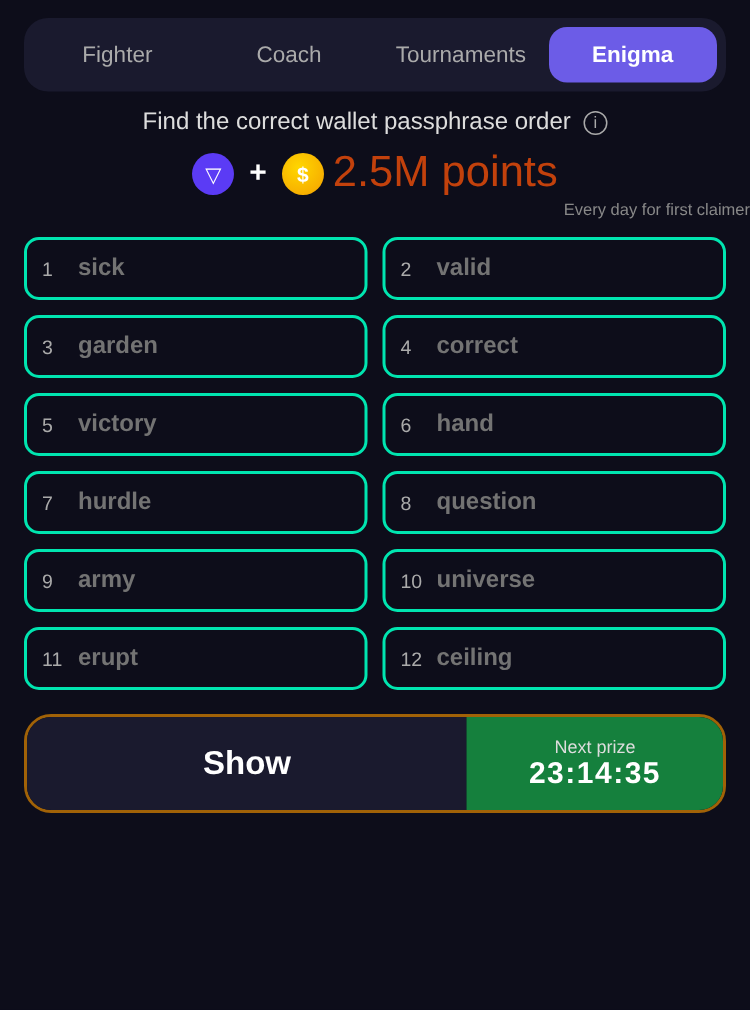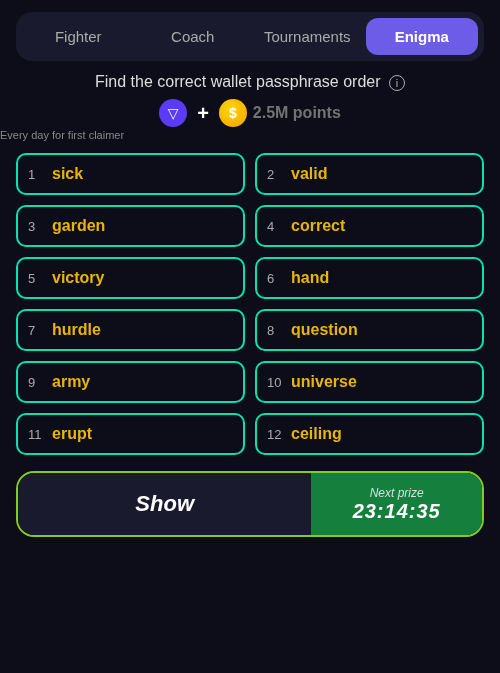--- a/index.html
+++ b/index.html
@@ -106,26 +106,26 @@
       background: radial-gradient(circle at 40% 35%, #ffd700, #f4a000);
       border-radius: 50%;
       display: flex;
       align-items: center;
       justify-content: center;
       font-size: 14px;
       color: #fff;
       font-weight: 700;
     }
     .points-amount {
-      font-size: 16px;
-      font-weight: 700;
-      color: #737373;
+      font-size: 29px;
+      font-weight: 400;
+      color: #c2410c;
     }
     .subtitle {
-      text-align: left;
+      text-align: right;
       font-size: 11px;
       color: #888;
       margin-bottom: 12px;
     }
 
     
     .word-grid {
       display: grid;
       grid-template-columns: 1fr 1fr;
       gap: 10px;
@@ -142,31 +142,30 @@
       cursor: pointer;
     }
     .word-num {
       font-size: 13px;
       color: #aaa;
       min-width: 16px;
     }
     .word-text {
       font-size: 16px;
       font-weight: 600;
-      color: #eab308;
+      color: #737373;
     }
 
     
     .bottom-bar {
       display: flex;
       margin: 16px 16px 0;
       border-radius: 18px;
       overflow: hidden;
-      border: 2px solid #84cc16;
-      font-style: italic;
+      border: 2px solid #a16207;
     }
     .show-btn {
       flex: 2;
       background: #1a1a2e;
       color: #fff;
       font-size: 22px;
       font-weight: 800;
       text-align: center;
       padding: 18px 0;
       cursor: pointer;

